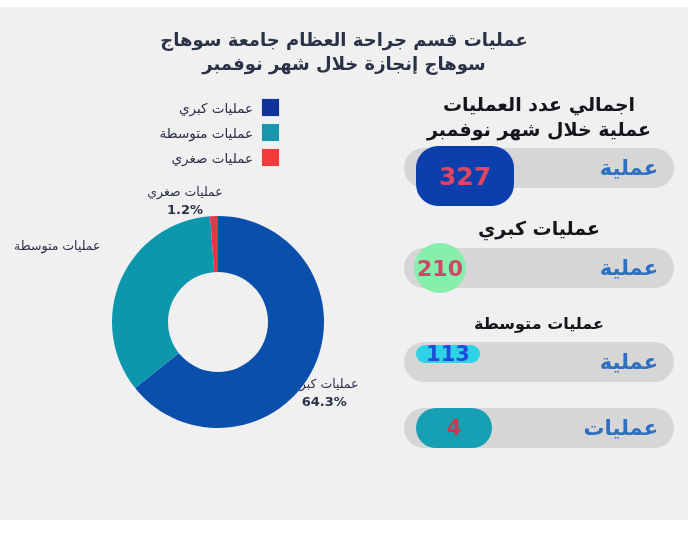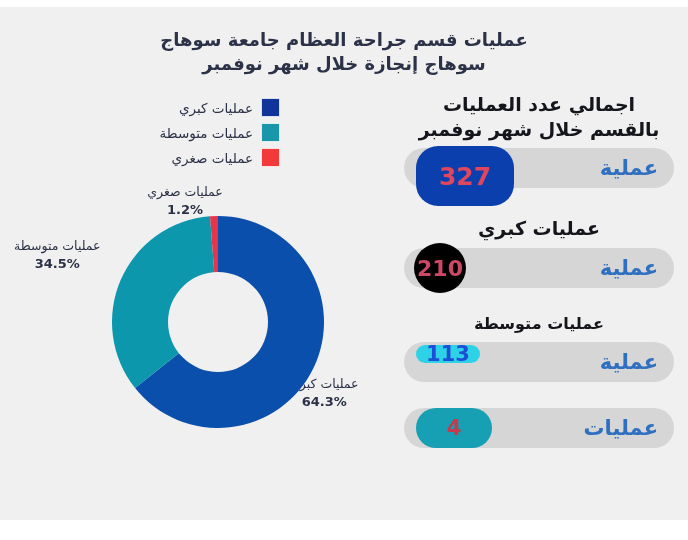--- a/index.html
+++ b/index.html
@@ -165,21 +165,21 @@
     width: 98px; height: 60px;
     border-radius: 22px;
     background: #0b3fae;
     color: #e0475e;
     font-size: 25px;
   }
   .badge-210 {
     left: 10px; top: -5px;
     width: 52px; height: 50px;
     border-radius: 50%;
-    background: #000000;
+    background: #86efac;
     color: #cf4766;
     font-size: 22px;
   }
   .badge-113 {
     left: 12px; top: 3px;
     width: 64px; height: 18px;
     border-radius: 17px;
     background: #2ed2e6;
     color: #1d4ed8;
     font-size: 21px;
@@ -226,21 +226,20 @@
       </div>
     </div>
 
     <div class="slice-label label-small">
       <span>عمليات صغري</span>
       <span class="pct">1.2%</span>
     </div>
 
     <div class="slice-label label-medium">
       <span>عمليات متوسطة</span>
-      <span class="pct">34.5%</span>
     </div>
 
     <div class="slice-label label-large">
       <span>عمليات كبري</span>
       <span class="pct">64.3%</span>
     </div>
 
     <div class="donut-wrap">
       <svg class="donut-svg" viewBox="0 0 212 212">
         <g id="donut-slices">
@@ -250,21 +249,21 @@
           </g>
         <circle cx="106" cy="106" r="50" fill="#f0f0f0"></circle>
       </svg>
     </div>
   </div>
 
   <div class="stats-panel">
 
     <div class="stat-row">
       <div class="stat-heading big">اجمالي  عدد العمليات
-بالقسم خلال شهر نوفمبر</div>
+عملية خلال شهر نوفمبر</div>
       <div class="stat-bar">
         <span class="stat-unit">عملية</span>
         <span class="stat-badge badge-327">327</span>
       </div>
     </div>
 
     <div class="gap-lg"></div>
 
     <div class="stat-row">
       <div class="stat-heading big">عمليات كبري</div>

